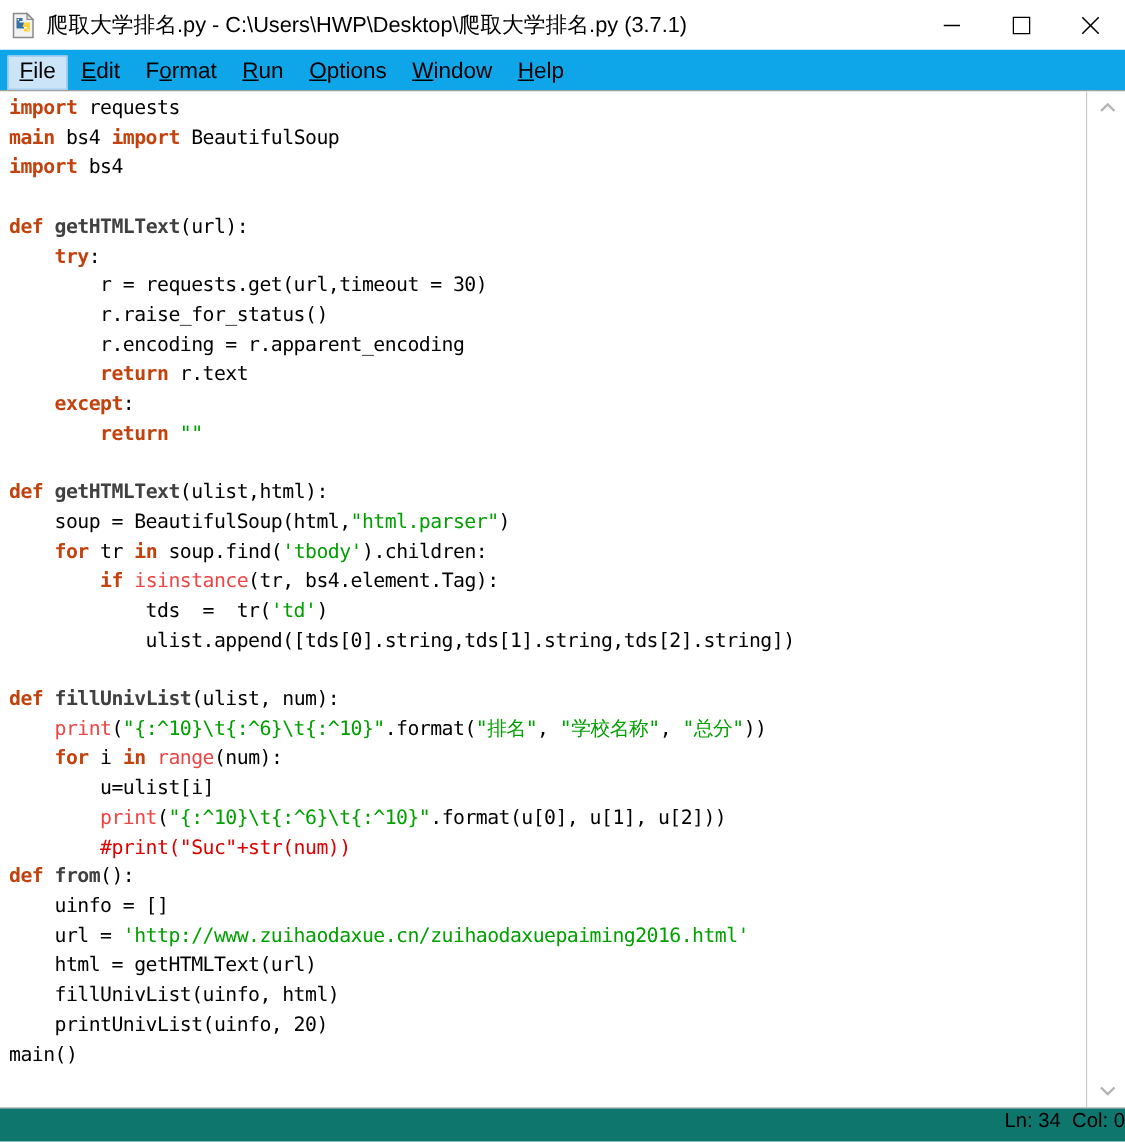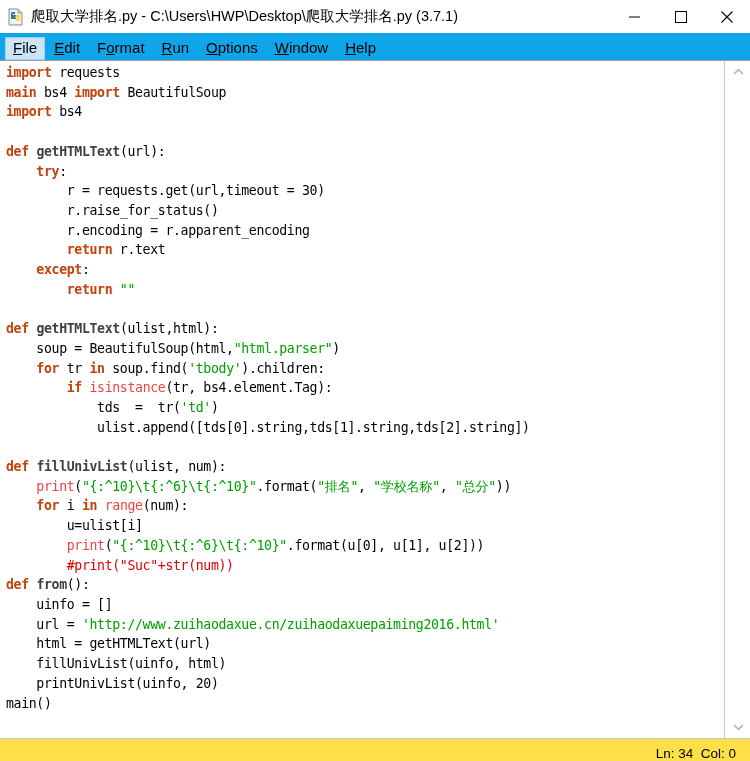--- a/index.html
+++ b/index.html
@@ -152,26 +152,26 @@
   }
   #sb-track {
     flex: 1 1 auto;
     width: 24px;
   }
 
   
   #statusbar {
     height: 23px;
     min-height: 23px;
-    background: #fde047;
+    background: #0f766e;
     border-top: 1px solid #c6c6c6;
     display: flex;
-    align-items: flex-end;
+    align-items: flex-start;
     justify-content: flex-end;
-    padding-right: 14px;
+    padding-right: 0;
     box-sizing: border-box;
   }
   #status-text {
     font-size: 13.5px;
     color: #000000;
     white-space: pre;
     font-family: "Liberation Sans", sans-serif;
   }
 </style>
 </head>

